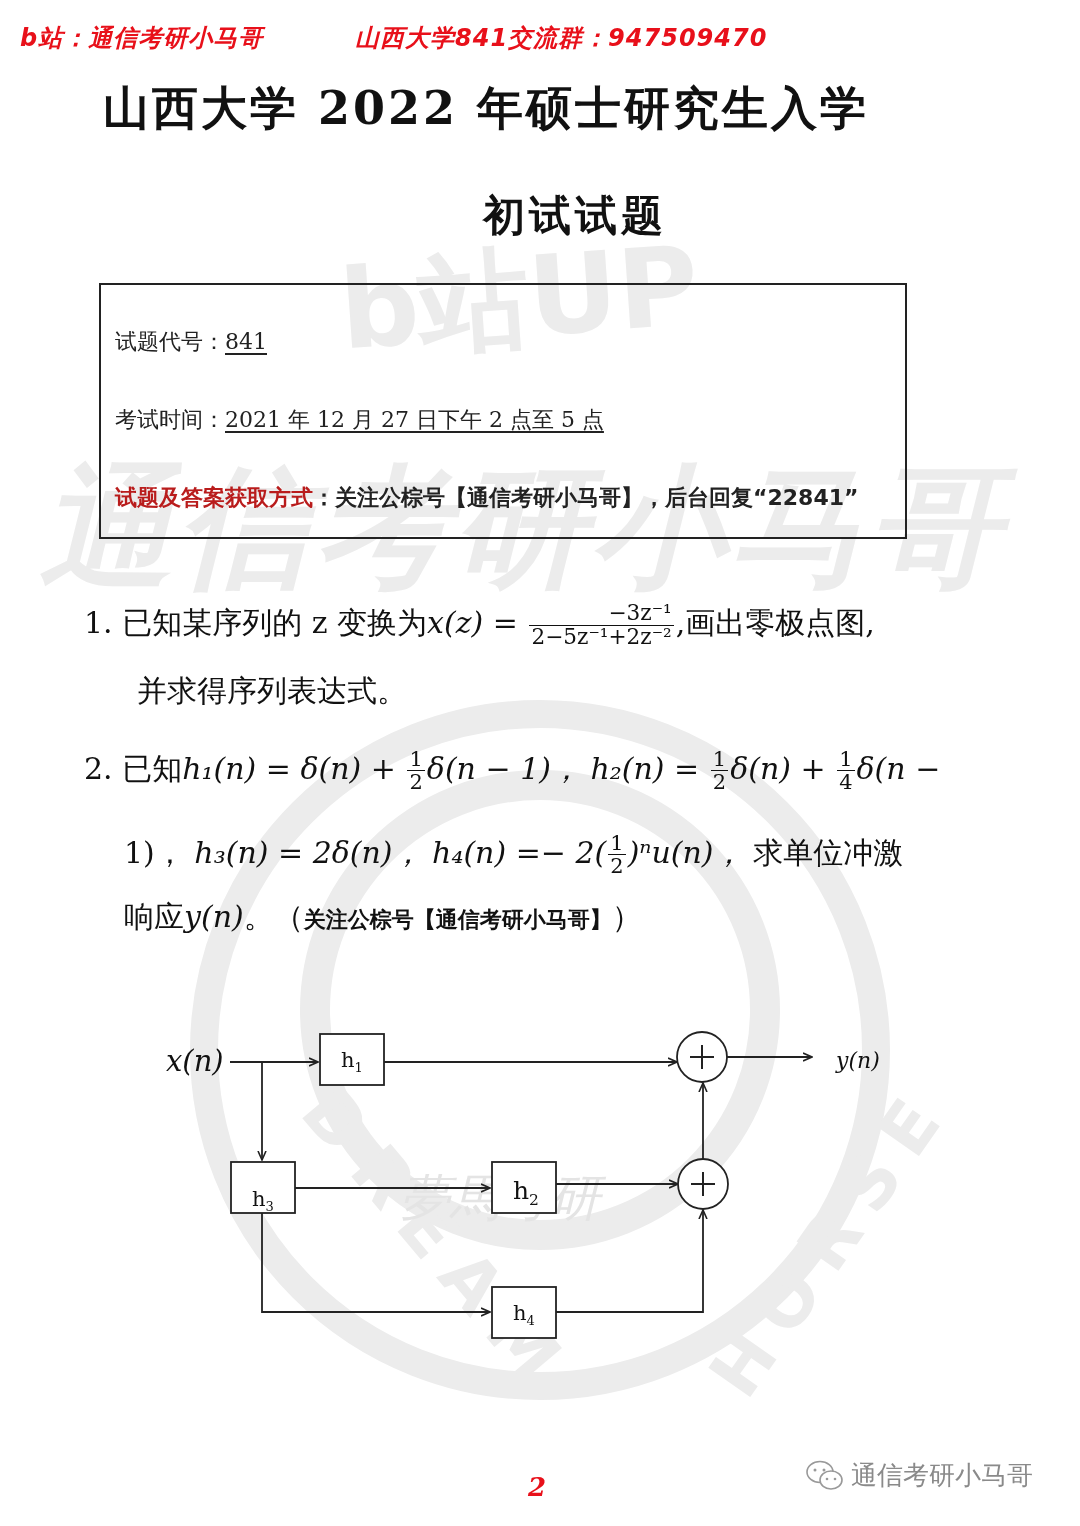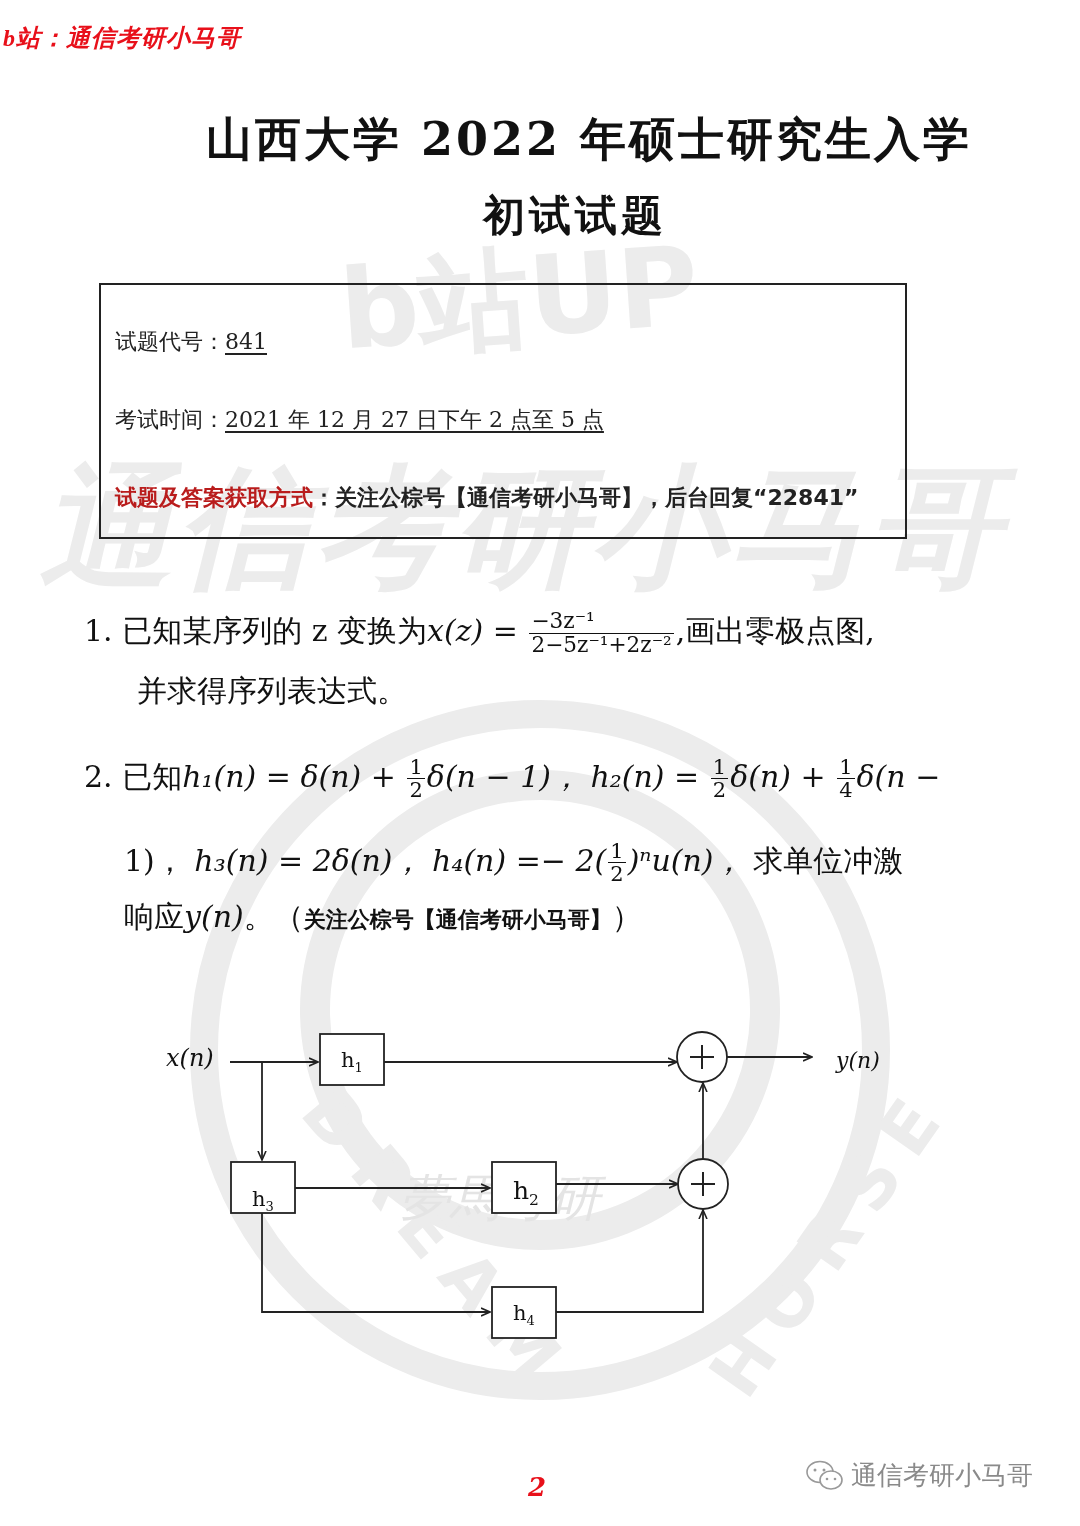--- a/index.html
+++ b/index.html
@@ -6,37 +6,37 @@
   html, body { width: 1080px; height: 1526px; background: #ffffff; overflow: hidden; }
   body { position: relative; font-family: "DejaVu Serif", serif; color: #111; }
 
   .watermark-layer { position: absolute; inset: 0; pointer-events: none; z-index: 0; }
   .wm-ring { position: absolute; border-radius: 50%; border: 34px solid #ececec; }
   .wm-text { position: absolute; color: #ececec; font-family: "DejaVu Sans", sans-serif; font-weight: bold; white-space: nowrap; }
 
   .top-banner { position: absolute; top: 22px; left: 0; width: 1080px; height: 40px; z-index: 2; }
   .top-banner span { position: absolute; top: 0; color: #e8101a; font-size: 24px; font-style: italic; font-weight: bold; font-family: "DejaVu Sans", sans-serif; letter-spacing: 1px; }
 
-  .title { position: absolute; top: 78px; left: 0; width: 972px; text-align: right; font-size: 46px; font-weight: bold; letter-spacing: 3px; z-index: 2; font-family: "DejaVu Serif", serif; margin-top: 31px; }
+  .title { position: absolute; top: 78px; left: 0; width: 972px; text-align: center; font-size: 46px; font-weight: bold; letter-spacing: 3px; z-index: 2; font-family: "DejaVu Serif", serif; }
   .subtitle { position: absolute; top: 188px; left: 0; width: 1150px; text-align: center; font-size: 42px; font-weight: bold; letter-spacing: 4px; z-index: 2; }
 
   .info-box { position: absolute; top: 283px; left: 99px; width: 808px; height: 256px; border: 2px solid #222; z-index: 2; }
   .info-row { position: absolute; left: 14px; font-size: 22px; font-family: "DejaVu Serif", serif; color: #222; }
   .info-row .u { text-decoration: underline; text-underline-offset: 4px; }
   .info-row.r1 { top: 42px; }
   .info-row.r1b { top: 42px; left: 510px; }
   .info-row.r2 { top: 120px; }
   .info-row.r3 { top: 198px; font-family: "DejaVu Sans", sans-serif; font-weight: bold; }
   .info-row .red { color: #b91c1c; }
 
   .q { position: absolute; left: 84px; font-size: 30px; z-index: 2; line-height: 1; white-space: nowrap; }
   .m { font-family: "DejaVu Serif", serif; font-style: italic; }
   .nm { font-style: normal; }
   sub, sup { font-size: 0.62em; }
-  .frac { display: inline-block; vertical-align: middle; text-align: left; font-size: 0.7em; line-height: 1.05; margin: 8px 2px; }
+  .frac { display: inline-block; vertical-align: middle; text-align: right; font-size: 0.7em; line-height: 1.05; margin: 0 2px; }
   .frac .num { display: block; border-bottom: 1.5px solid #111; padding: 0 2px; }
   .frac .den { display: block; padding: 0 2px; }
   .frac.big { font-size: 0.72em; }
   .small-bold { font-family: Liberation Serif, serif; font-weight: bold; font-size: 22px; }
 
   .diagram { position: absolute; top: 1010px; left: 150px; width: 750px; height: 350px; z-index: 2; }
   .page-num { position: absolute; top: 1472px; left: 528px; color: #e8101a; font-size: 26px; font-style: italic; font-weight: bold; z-index: 2; }
   .wechat { position: absolute; top: 1458px; left: 805px; display: flex; align-items: center; gap: 6px; z-index: 2; }
   .wechat-label { font-size: 26px; color: #8a8a8a; font-family: "DejaVu Sans", sans-serif; }
 </style>
@@ -47,21 +47,22 @@
   <div class="wm-text" style="top:225px;left:340px;font-size:110px;transform:rotate(-4deg);">b站UP</div>
   <div class="wm-text" style="top:440px;left:40px;font-size:132px;letter-spacing:6px;font-style:italic;">通信考研小马哥</div>
   <div class="wm-ring" style="top:700px;left:190px;width:700px;height:700px;border-width:28px;"></div>
   <div class="wm-ring" style="top:770px;left:300px;width:480px;height:480px;border-width:30px;"></div>
   <div class="wm-text" style="top:1200px;left:250px;font-size:70px;transform:rotate(50deg);letter-spacing:18px;">DREAM</div>
   <div class="wm-text" style="top:1200px;left:650px;font-size:70px;transform:rotate(-55deg);letter-spacing:18px;">HORSE</div>
   <div class="wm-text" style="top:1165px;left:400px;font-size:50px;font-style:italic;font-weight:normal;color:#e4e4e4;">夢馬考研</div>
 </div>
 
 <div class="top-banner">
-  <span style="left:3px;font-family:Liberation Serif, serif;">b站：通信考研小马哥</span>
+  <span style="left:20px;">b站：通信考研小马哥</span>
+  <span style="left:355px;">山西大学841交流群：947509470</span>
 </div>
 
 <div class="title">山西大学 2022 年硕士研究生入学</div>
 <div class="subtitle">初试试题</div>
 
 <div class="info-box">
   <div class="info-row r1">
     <span>试题代号：</span><span class="u">841</span>
   </div>
   <div class="info-row r2">
@@ -141,21 +142,21 @@
 
       <polyline points="406,302 553,302 553,200" marker-end="url(#arr)"></polyline>
     </g>
     <g stroke="#222" stroke-width="2">
       <line x1="540" y1="47" x2="564" y2="47"></line>
         <line x1="552" y1="35" x2="552" y2="59"></line>
       <line x1="541" y1="174" x2="565" y2="174"></line>
         <line x1="553" y1="162" x2="553" y2="186"></line>
     </g>
   </svg>
-  <span style="position:absolute;left:16px;top:34px;font-size:24px;font-style:italic;">x(n)</span>
+  <span style="position:absolute;left:16px;top:34px;font-size:29px;font-style:italic;">x(n)</span>
   <span style="position:absolute;left:686px;top:38px;font-size:22px;font-style:italic;">y(n)</span>
   <span style="position:absolute;left:191px;top:38px;font-size:21px;"><span>h</span><sub>1</sub></span>
   <span style="position:absolute;left:102px;top:177px;font-size:21px;"><span>h</span><sub>3</sub></span>
   <span style="position:absolute;left:363px;top:166px;font-size:25px;"><span>h</span><sub>2</sub></span>
   <span style="position:absolute;left:363px;top:291px;font-size:21px;"><span>h</span><sub>4</sub></span>
 </div>
 
 <div class="page-num">2</div>
 <div class="wechat">
   <svg width="40" height="34" viewBox="0 0 40 34">

